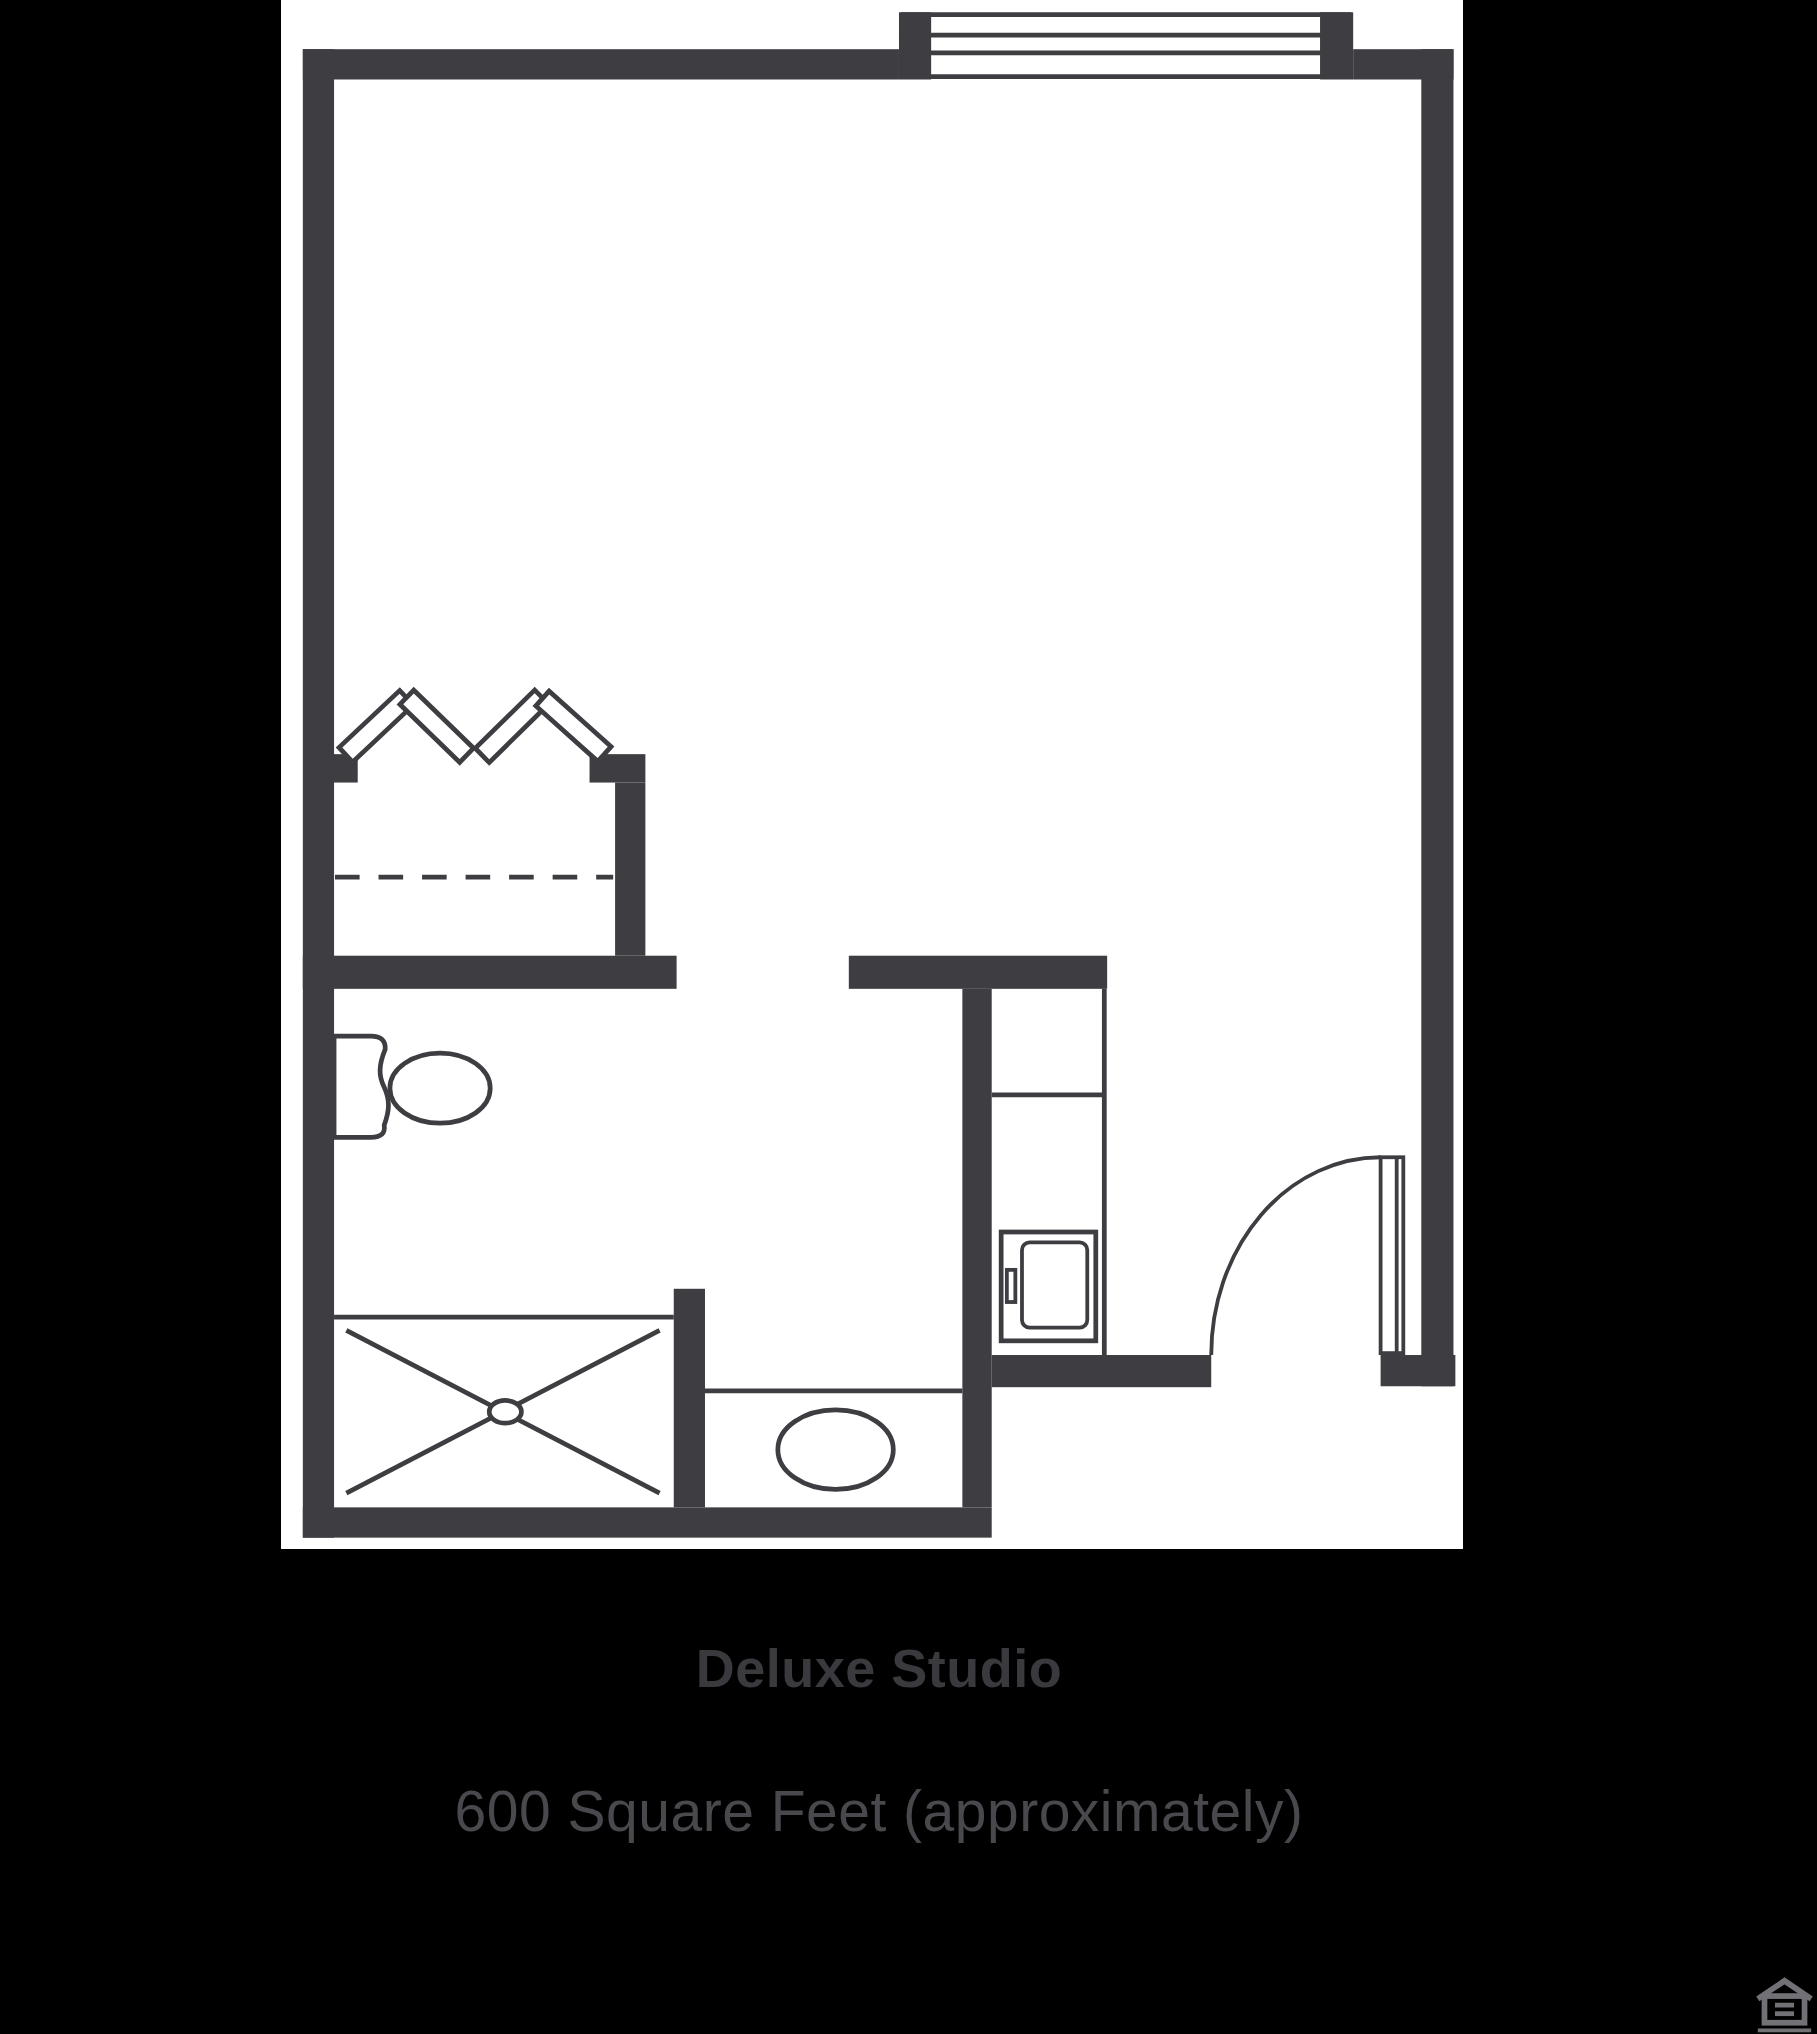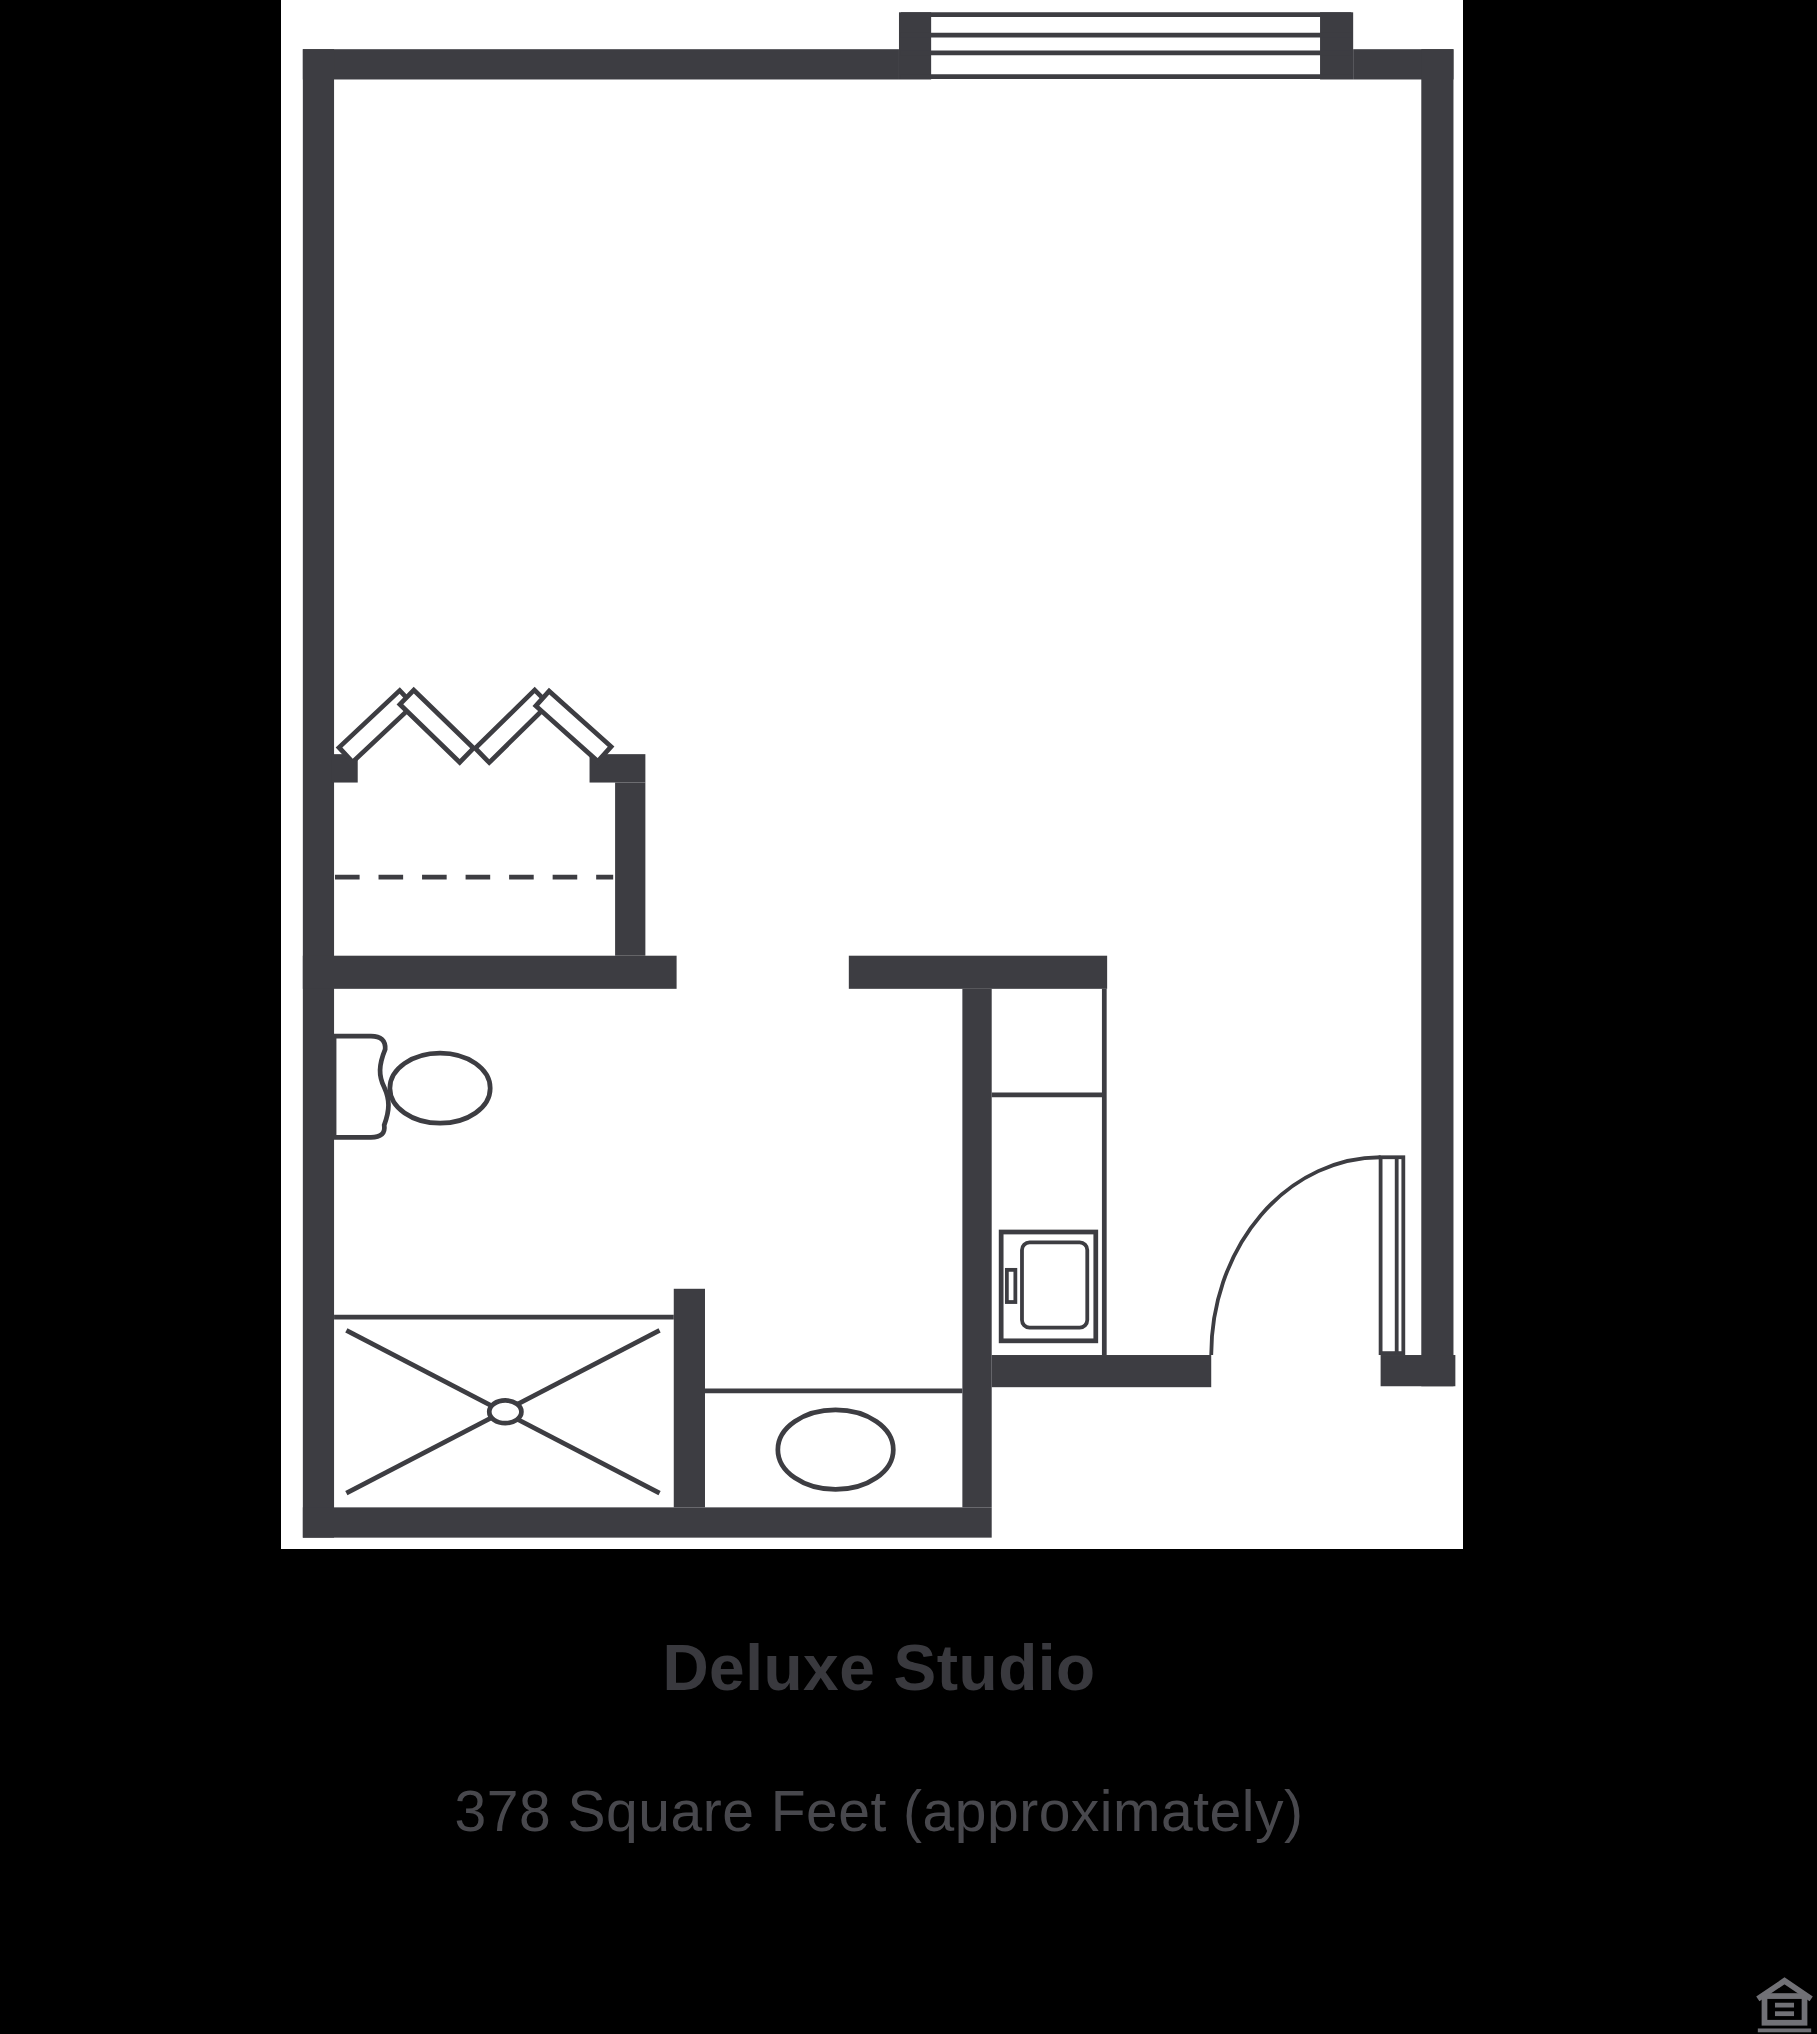--- a/index.html
+++ b/index.html
@@ -40,21 +40,21 @@
   .caption-line {
     position: absolute;
     left: 288px;
     width: 1182px;
     text-align: center;
     line-height: 57px;
     white-space: nowrap;
   }
   #caption-title {
     top: 1640px;
-    font-size: 64px;
+    font-size: 54px;
     font-weight: bold;
     letter-spacing: 0.5px;
     color: var(--title, #39393e);
   }
   #caption-bath {
     top: 1716px;
     font-size: 57px;
     letter-spacing: 1.9px;
     color: var(--subtitle, #48484d);
   }
@@ -151,21 +151,21 @@
           <path class="thin4" d="M 1162 1223 A 179 209 0 0 0 983 1432"></path>
           <rect class="fixture4" x="1162" y="1223" width="24" height="207"></rect>
           <line class="thin4" x1="1179" y1="1223" x2="1179" y2="1430"></line>
         </g>
       </g>
 
     </svg>
   </div>
 
   <div id="caption-title" class="caption-line">Deluxe Studio</div>
-  <div id="caption-sqft" class="caption-line">378 Square Feet (approximately)</div>
+  <div id="caption-sqft" class="caption-line">600 Square Feet (approximately)</div>
 
   <svg id="equal-housing" viewBox="0 0 64 64">
     <path class="eh-stroke" d="M 4 23 L 32 4 L 60 23" stroke-width="6"></path>
     <rect class="eh-stroke" x="11" y="20" width="42" height="28" stroke-width="6"></rect>
     <rect class="eh-fill" x="22" y="27" width="20" height="5"></rect>
     <rect class="eh-fill" x="22" y="36" width="20" height="5"></rect>
     <rect class="eh-fill" x="4" y="54" width="56" height="4"></rect>
     <rect class="eh-fill" x="9" y="60" width="46" height="4"></rect>
   </svg>
 

